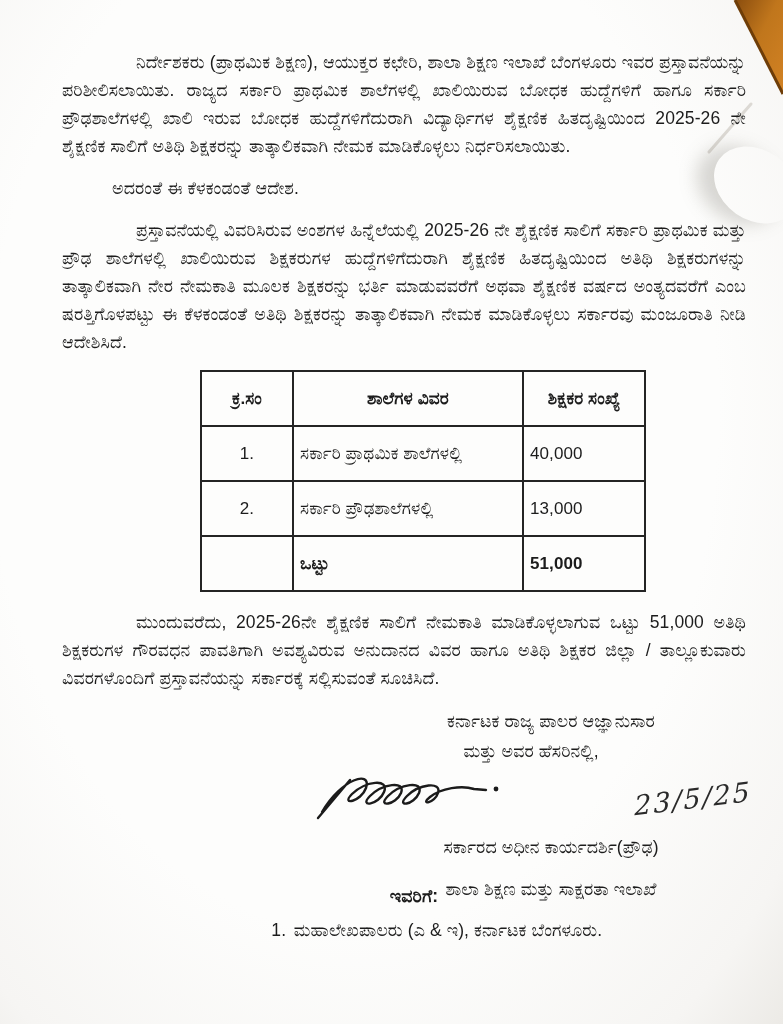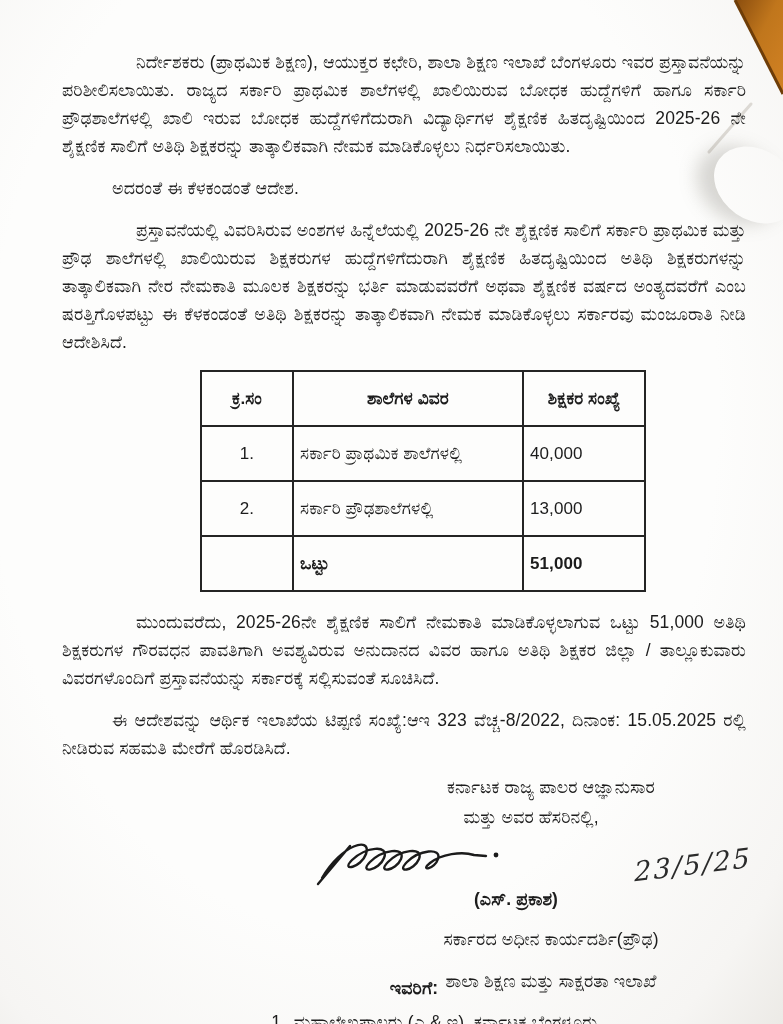--- a/index.html
+++ b/index.html
@@ -142,32 +142,30 @@
         <tr class="total-row">
           <td class="col-sl"></td>
           <td class="col-detail">ಒಟ್ಟು</td>
           <td class="col-count">51,000</td>
         </tr>
       </tbody>
     </table>
 
     <p class="para">ಮುಂದುವರೆದು, 2025-26ನೇ ಶೈಕ್ಷಣಿಕ ಸಾಲಿಗೆ ನೇಮಕಾತಿ ಮಾಡಿಕೊಳ್ಳಲಾಗುವ ಒಟ್ಟು 51,000 ಅತಿಥಿ ಶಿಕ್ಷಕರುಗಳ ಗೌರವಧನ ಪಾವತಿಗಾಗಿ ಅವಶ್ಯವಿರುವ ಅನುದಾನದ ವಿವರ ಹಾಗೂ ಅತಿಥಿ ಶಿಕ್ಷಕರ ಜಿಲ್ಲಾ / ತಾಲ್ಲೂಕುವಾರು ವಿವರಗಳೊಂದಿಗೆ ಪ್ರಸ್ತಾವನೆಯನ್ನು ಸರ್ಕಾರಕ್ಕೆ ಸಲ್ಲಿಸುವಂತೆ ಸೂಚಿಸಿದೆ.</p>
 
-    <p class="para small-indent" style="margin-bottom:6px;">ಈ ಆದೇಶವನ್ನು ಆರ್ಥಿಕ ಇಲಾಖೆಯ ಟಿಪ್ಪಣಿ ಸಂಖ್ಯೆ:ಆಇ 323 ವೆಚ್ಚ-8/2022, ದಿನಾಂಕ: 15.05.2025 ರಲ್ಲಿ ನೀಡಿರುವ ಸಹಮತಿ ಮೇರೆಗೆ ಹೊರಡಿಸಿದೆ.</p>
 
     <div class="sig-block">
       <div>ಕರ್ನಾಟಕ ರಾಜ್ಯ ಪಾಲರ ಆಜ್ಞಾನುಸಾರ</div>
       <div class="sig-line2">ಮತ್ತು ಅವರ ಹೆಸರಿನಲ್ಲಿ,</div>
 
       <svg class="sig-scribble" width="210" height="52" viewBox="0 0 210 52" style="margin-left:-40px;">
         <path d="M2 50 L34 12 M6 44 C26 10 56 2 50 20 C45 34 24 38 36 26 C49 13 74 10 68 24 C63 37 42 40 54 28 C66 16 90 12 85 25 C80 37 60 40 72 28 C84 16 108 12 103 25 C98 37 79 40 91 28 C103 16 126 13 122 25 C119 35 103 38 114 29 C125 20 146 17 158 21 L170 22" fill="none" stroke="#1b1b1b" stroke-width="2.4" stroke-linecap="round" stroke-linejoin="round"></path>
         <circle cx="180" cy="21" r="2.4" fill="#1b1b1b"></circle>
       </svg>
 
-      <div class="sig-name">(ಎಸ್. ಪ್ರಕಾಶ)</div>
       <div class="hand-date">23/5/25</div>
       <div class="sig-desig">ಸರ್ಕಾರದ ಅಧೀನ ಕಾರ್ಯದರ್ಶಿ(ಪ್ರೌಢ)</div>
       <div class="sig-dept">ಶಾಲಾ ಶಿಕ್ಷಣ ಮತ್ತು ಸಾಕ್ಷರತಾ ಇಲಾಖೆ</div>
     </div>
 
     <div class="footer">
       <div class="dist-heading">ಇವರಿಗೆ:</div>
       <div class="dist-item">
         <span class="dist-no">1.</span><span>ಮಹಾಲೇಖಪಾಲರು (ಎ &amp; ಇ), ಕರ್ನಾಟಕ ಬೆಂಗಳೂರು.</span>
       </div>

